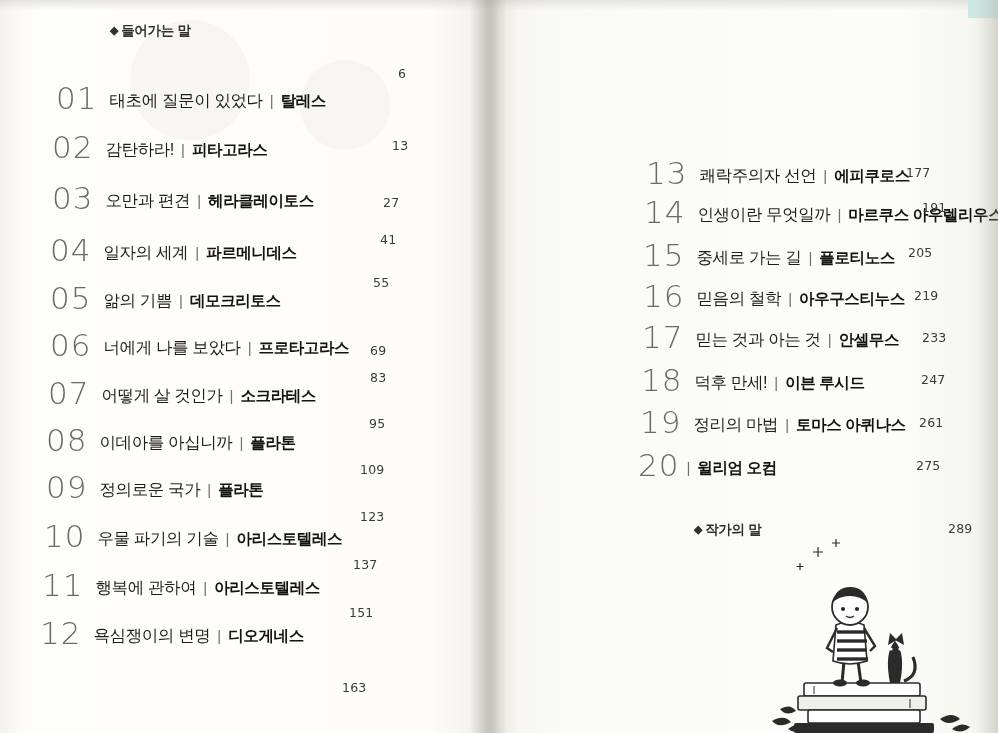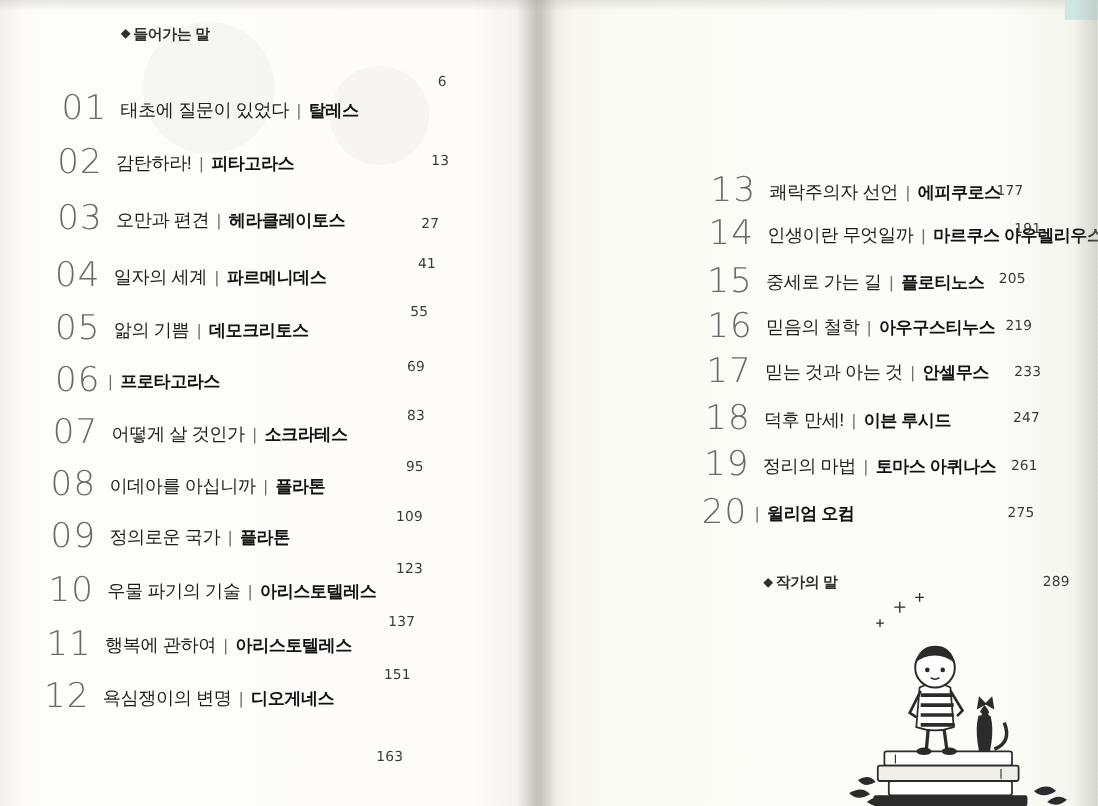--- a/index.html
+++ b/index.html
@@ -193,24 +193,25 @@
       <span class="author">파르메니데스</span>
     </div>
     <div class="pageno" style="left:373px; top:275px;">55</div>
 
     <div class="entry" style="left:50px; top:283px;">
       <span class="num">05</span>
       <span class="title">앎의 기쁨</span>
       <span class="sep">|</span>
       <span class="author">데모크리토스</span>
     </div>
-    <div class="pageno" style="left:370px; top:325px;text-align:right;">69</div>
+    <div class="pageno" style="left:370px; top:343px;text-align:right;">69</div>
 
     <div class="entry" style="left:50px; top:330px;">
       <span class="num">06</span>
+      <span class="title">너에게 나를 보았다</span>
       <span class="sep">|</span>
       <span class="author">프로타고라스</span>
     </div>
     <div class="pageno" style="left:370px; top:370px;">83</div>
 
     <div class="entry" style="left:48px; top:378px;">
       <span class="num">07</span>
       <span class="title">어떻게 살 것인가</span>
       <span class="sep">|</span>
       <span class="author">소크라테스</span>

